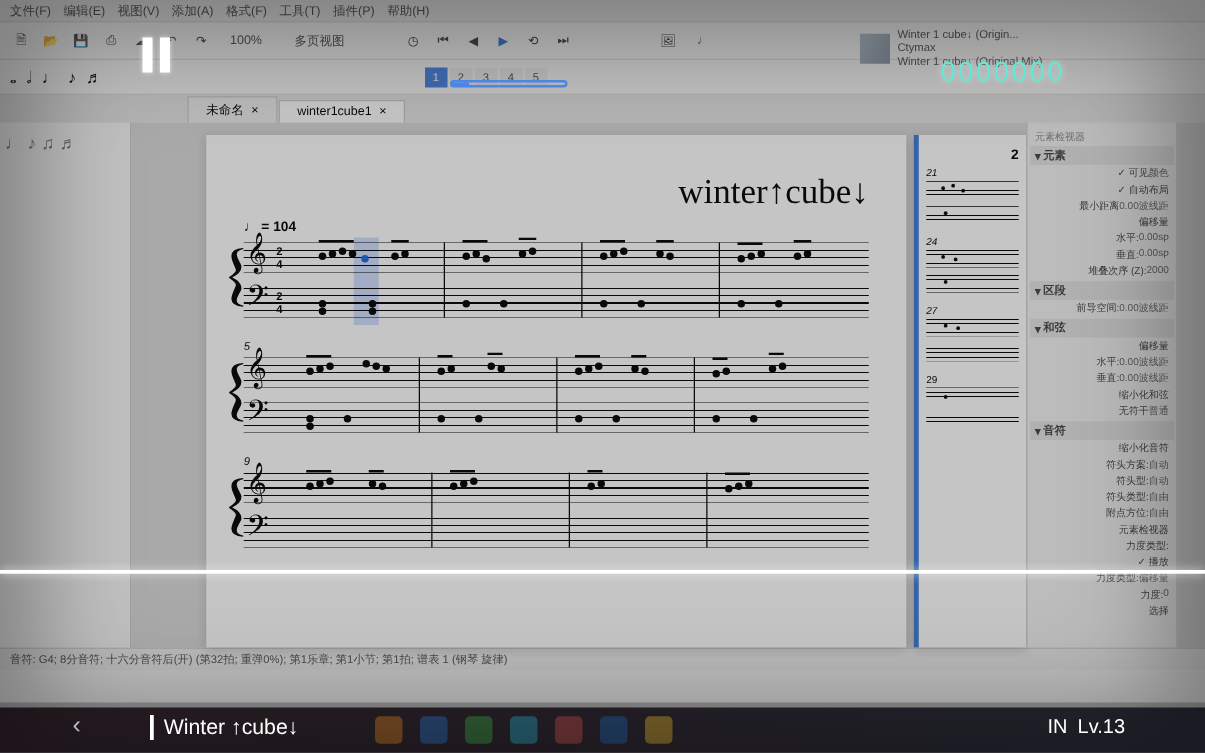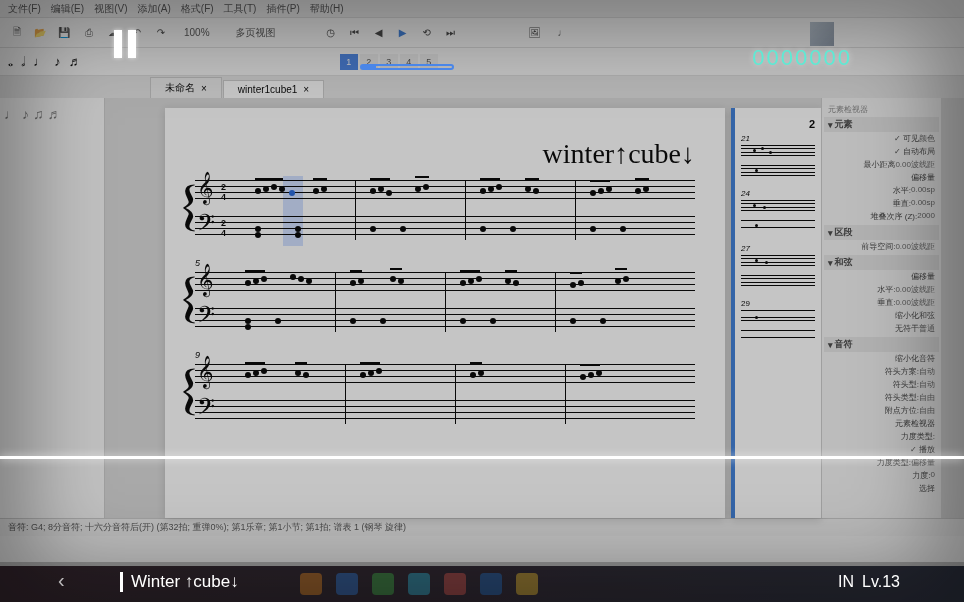--- a/index.html
+++ b/index.html
@@ -391,20 +391,21 @@
       <div class="palette-notes">
         <span>♩</span>
         <span>♪</span>
         <span>♫</span>
         <span>♬</span>
       </div>
     </div>
 
     <div class="score-page">
       <div class="score-title">winter↑cube↓</div>
+      <div class="tempo">♩ = 104</div>
 
       <div class="system">
         <div class="playback-highlight"></div>
         <div class="brace">𝄔</div>
         <div class="staff treble"></div>
         <div class="staff bass"></div>
         <span class="clef" style="top:-4px">𝄞</span>
         <span class="clef" style="top:34px">𝄢</span>
         <div class="timesig" style="top:6px">
           <div>2</div>
@@ -690,20 +691,25 @@
     <div class="tb-icon tb-i2"></div>
     <div class="tb-icon tb-i3"></div>
     <div class="tb-icon tb-i4"></div>
     <div class="tb-icon tb-i5"></div>
     <div class="tb-icon tb-i6"></div>
     <div class="tb-icon tb-i7"></div>
   </div>
 
   <div class="media-header">
     <div class="media-art"></div>
+    <div class="media-text">
+      <div>Winter 1 cube↓ (Origin...</div>
+      <div>Ctymax</div>
+      <div>Winter 1 cube↓ (Original Mix)</div>
+    </div>
   </div>
 </div>
 
 <div class="dim"></div>
 <div class="dark-vignette"></div>
 
 <div class="game-overlay">
   <div class="pause-icon">
     <span></span>
     <span></span>

